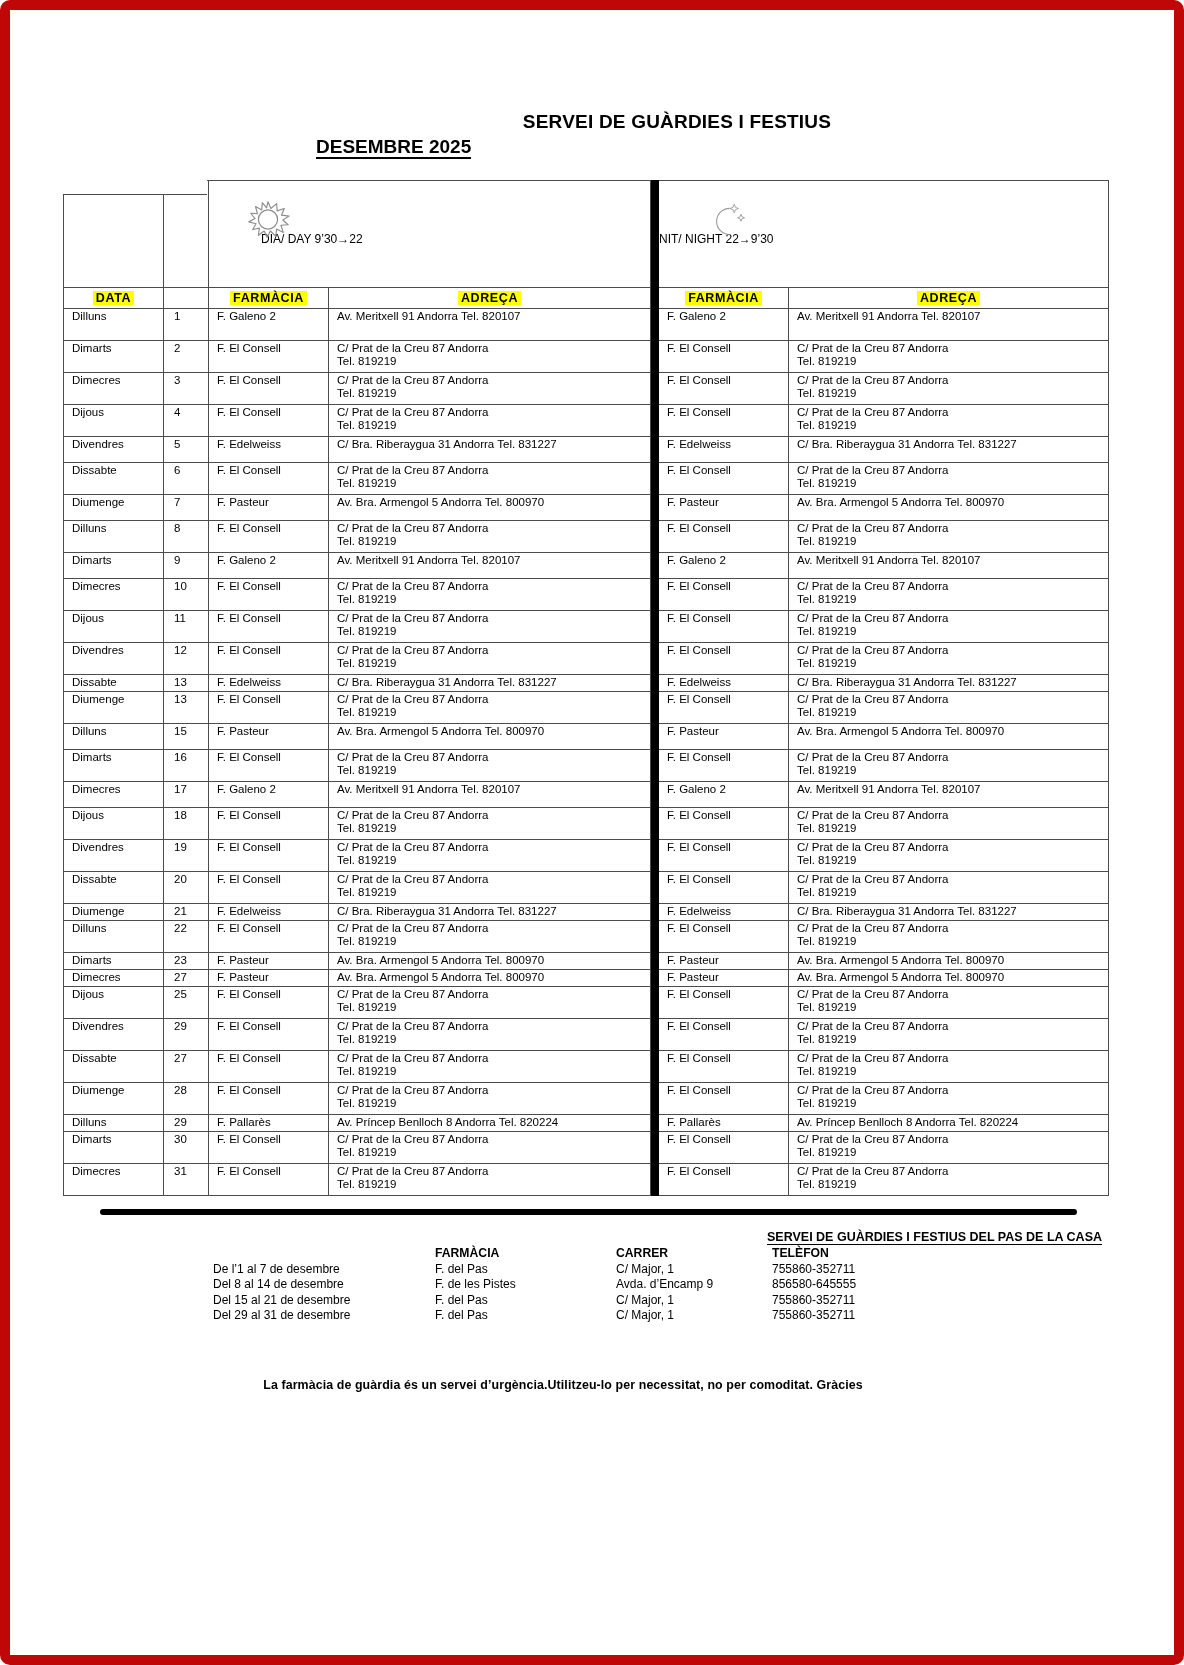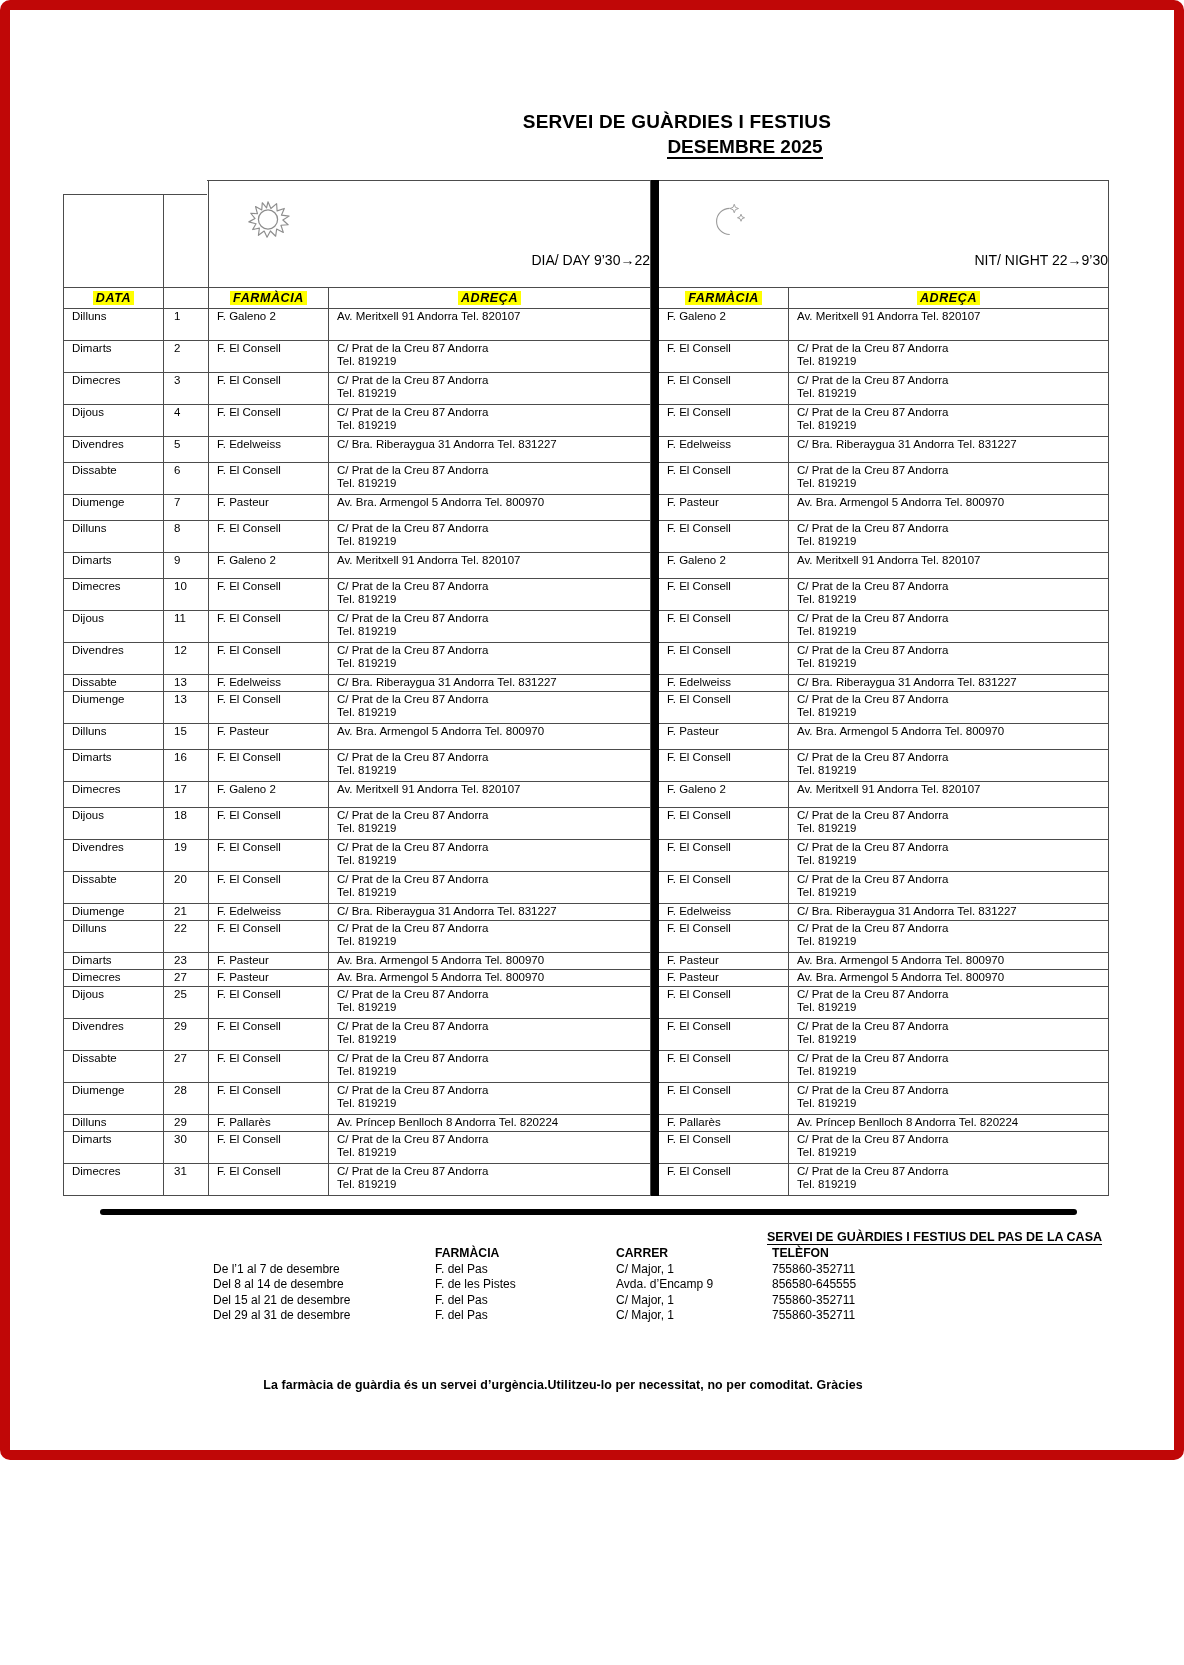--- a/index.html
+++ b/index.html
@@ -1,40 +1,40 @@
 <!DOCTYPE html>
 <html><head>
 <meta charset="utf-8">
 <style>
   html,body{margin:0;padding:0;background:#fff;}
   body{font-family:"Liberation Sans","DejaVu Sans",sans-serif;color:#000;}
-  .page{position:relative;width:1184px;height:1460px;box-sizing:border-box;
+  .page{position:relative;width:1184px;height:1665px;box-sizing:border-box;
         border:10px solid #c00707;border-radius:10px;background:#fff;overflow:hidden;}
   
   .title{margin-top:100px;text-align:center;font-size:19px;font-weight:bold;
          letter-spacing:.2px;padding-left:170px;line-height:24px;}
-  .subtitle{text-align:center;font-size:19px;font-weight:bold;padding-left:306px;
+  .subtitle{text-align:left;font-size:19px;font-weight:bold;padding-left:306px;
             line-height:24px;margin-top:1px;}
   .subtitle .u{border-bottom:2.5px solid #000;padding-bottom:0px;}
   
   .table-wrap{position:relative;margin-left:53px;margin-top:21px;width:1046px;}
   .corner-patch{position:absolute;top:0;left:0;width:144px;height:14px;background:#fff;
                 border-bottom:1px solid #4c4c4c;z-index:5;}
   table.sched{border-collapse:collapse;table-layout:fixed;width:1045px;}
   table.sched td{border:1px solid #4c4c4c;vertical-align:top;font-size:11.5px;
                  line-height:13px;padding:1px 3px 4px 8px;overflow:hidden;}
   table.sched .divider{background:#000;border:1px solid #000;padding:0;}
   tr.icon-row td{height:106px;padding:0;}
   td.period-cell{position:relative;}
-  .period-label{margin-top:68px;text-align:right;font-size:14px;line-height:22px;}
+  .period-label{margin-top:47px;text-align:left;font-size:12px;line-height:22px;}
   td.day-cell .period-label{padding-left:52px;}
   .sun-svg{position:absolute;left:36px;top:13px;}
   .moon-svg{position:absolute;left:48px;top:21px;}
   tr.head-row td{height:20px;text-align:center;vertical-align:middle;padding:0;}
-  .hl{background:#ffff00;font-weight:bold;font-size:12.5px;letter-spacing:.6px;padding:0 3px;font-style:italic;}
+  .hl{background:#ffff00;font-weight:bold;font-size:12.5px;letter-spacing:.6px;padding:0 3px;}
   .c-num{padding-left:10px !important;}
   tr.size-2 td{padding-bottom:4px;}
   tr.size-xl td{padding-bottom:17px;}
   tr.size-m td{padding-bottom:11px;}
   tr.size-s td{padding-bottom:2px;}
   
   .thick-bar{margin:13px 0 0 90px;width:977px;height:6px;background:#000;border-radius:3px;}
   
   .pas-title{margin-top:15px;text-align:right;padding-right:72px;
              font-size:12.5px;font-weight:bold;}

